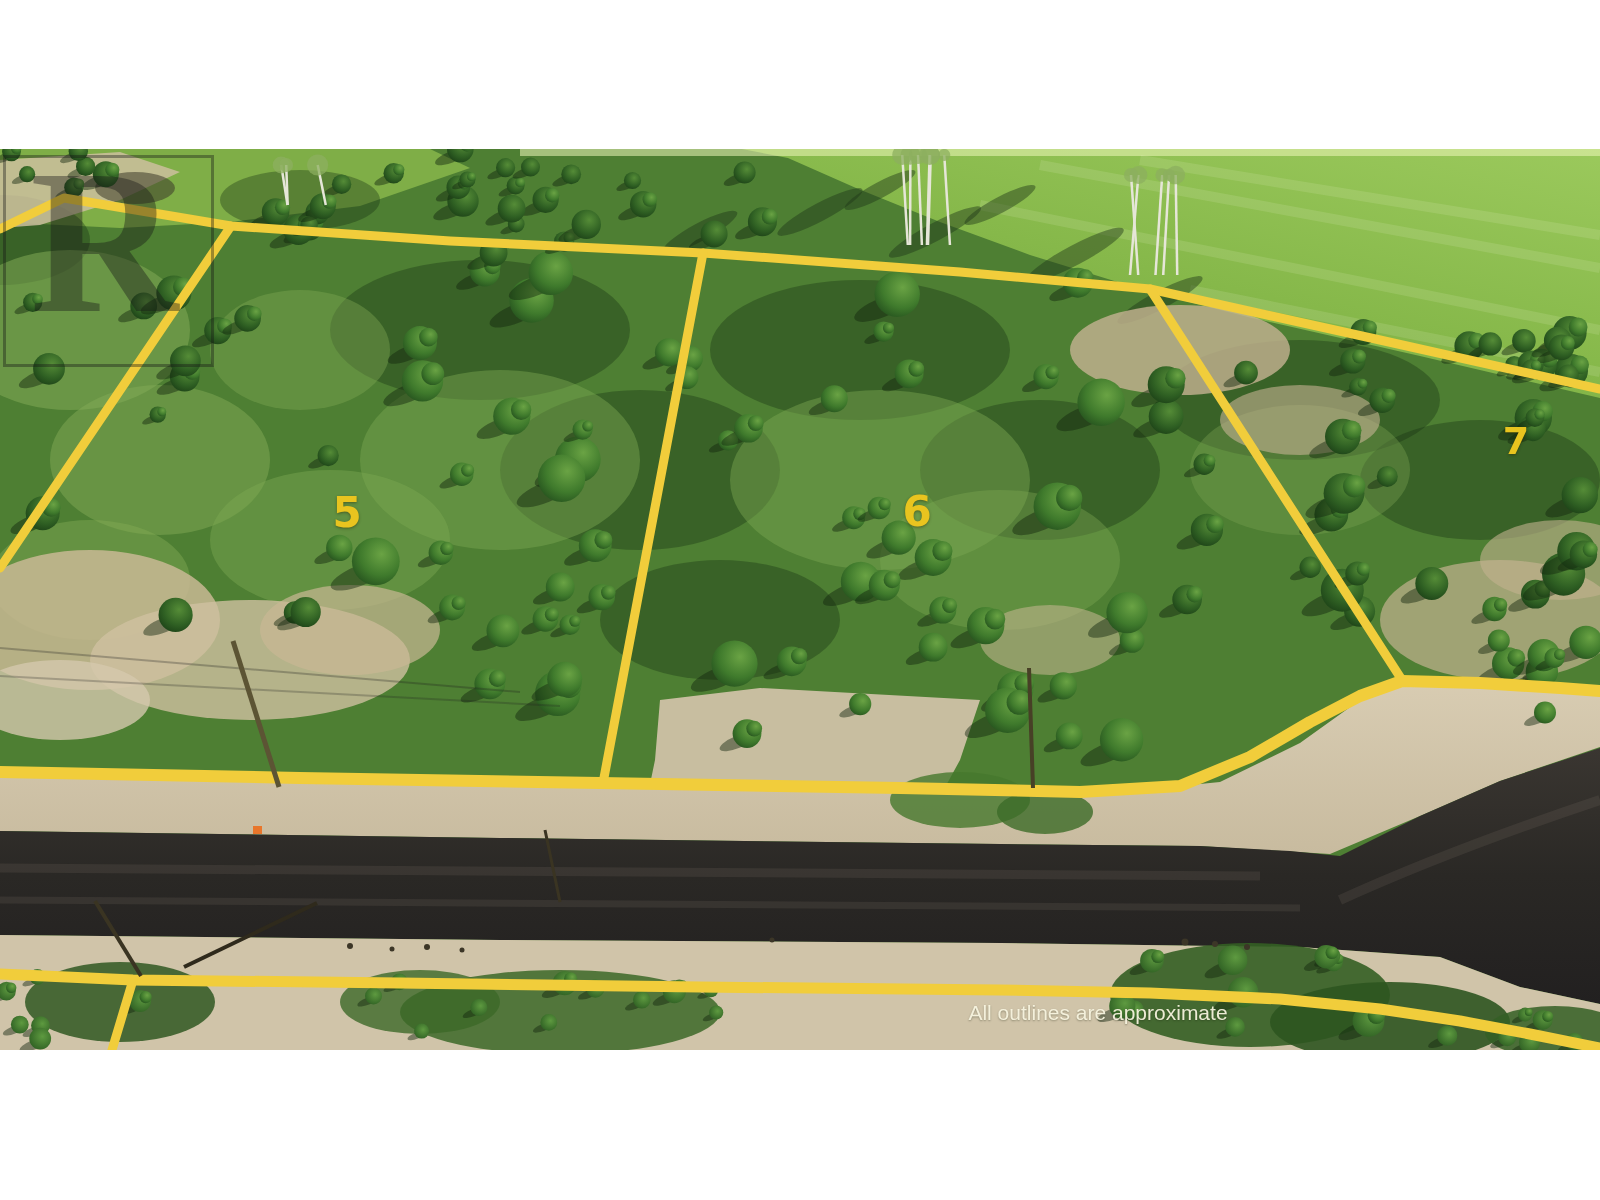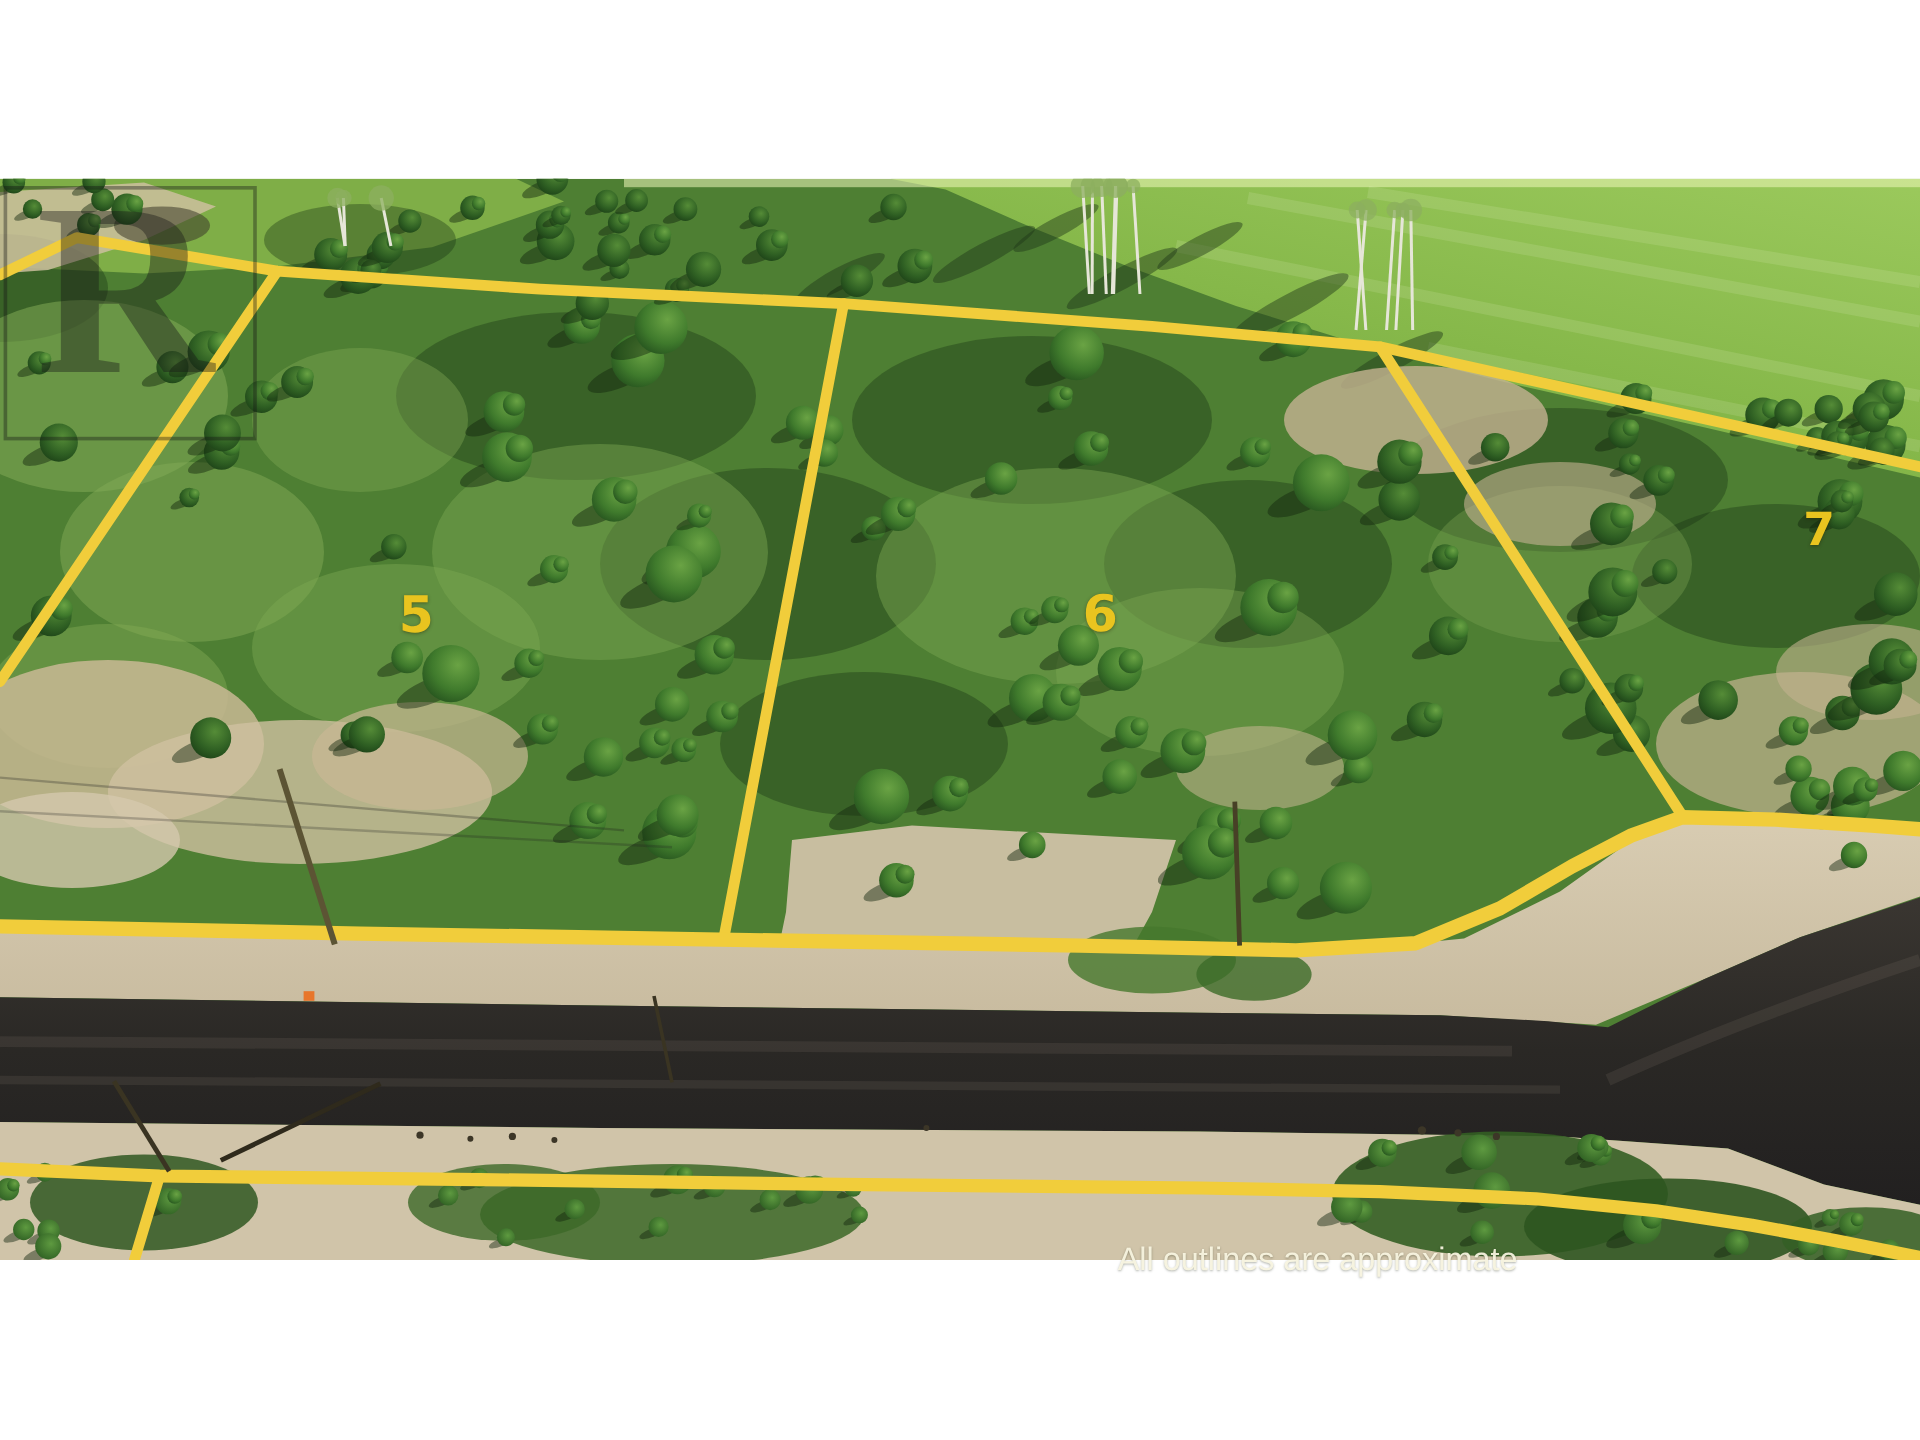--- a/index.html
+++ b/index.html
@@ -16,22 +16,22 @@
            color:rgba(22,22,22,.45);white-space:nowrap;}
   .wm-text sup{font-size:14px;letter-spacing:0;}
   
   .lot-label{position:absolute;transform:translate(-50%,-50%);
              font-family:"DejaVu Sans",sans-serif;font-weight:bold;font-size:42px;
              color:var(--label-yellow,#e9c41f);text-shadow:0 1px 3px rgba(40,30,0,.45);}
   .lot-5{left:347px;top:512px;}
   .lot-6{left:917px;top:511px;}
   .lot-7{left:1516px;top:441px;font-size:38px;}
   
-  .disclaimer{position:absolute;left:1098px;top:1050px;transform:translate(-50%,-50%);
-              font-size:27px;color:rgba(250,246,226,.93);white-space:nowrap;
+  .disclaimer{position:absolute;left:1098px;top:1013px;transform:translate(-50%,-50%);
+              font-size:21px;color:rgba(250,246,226,.93);white-space:nowrap;
               text-shadow:0 1px 2px rgba(20,30,10,.35);}
 </style>
 </head>
 <body>
 
 <div class="canvas">
 
   <svg class="scene" viewBox="0 0 1600 1200">
     <defs>
       <clipPath id="photoClip">

